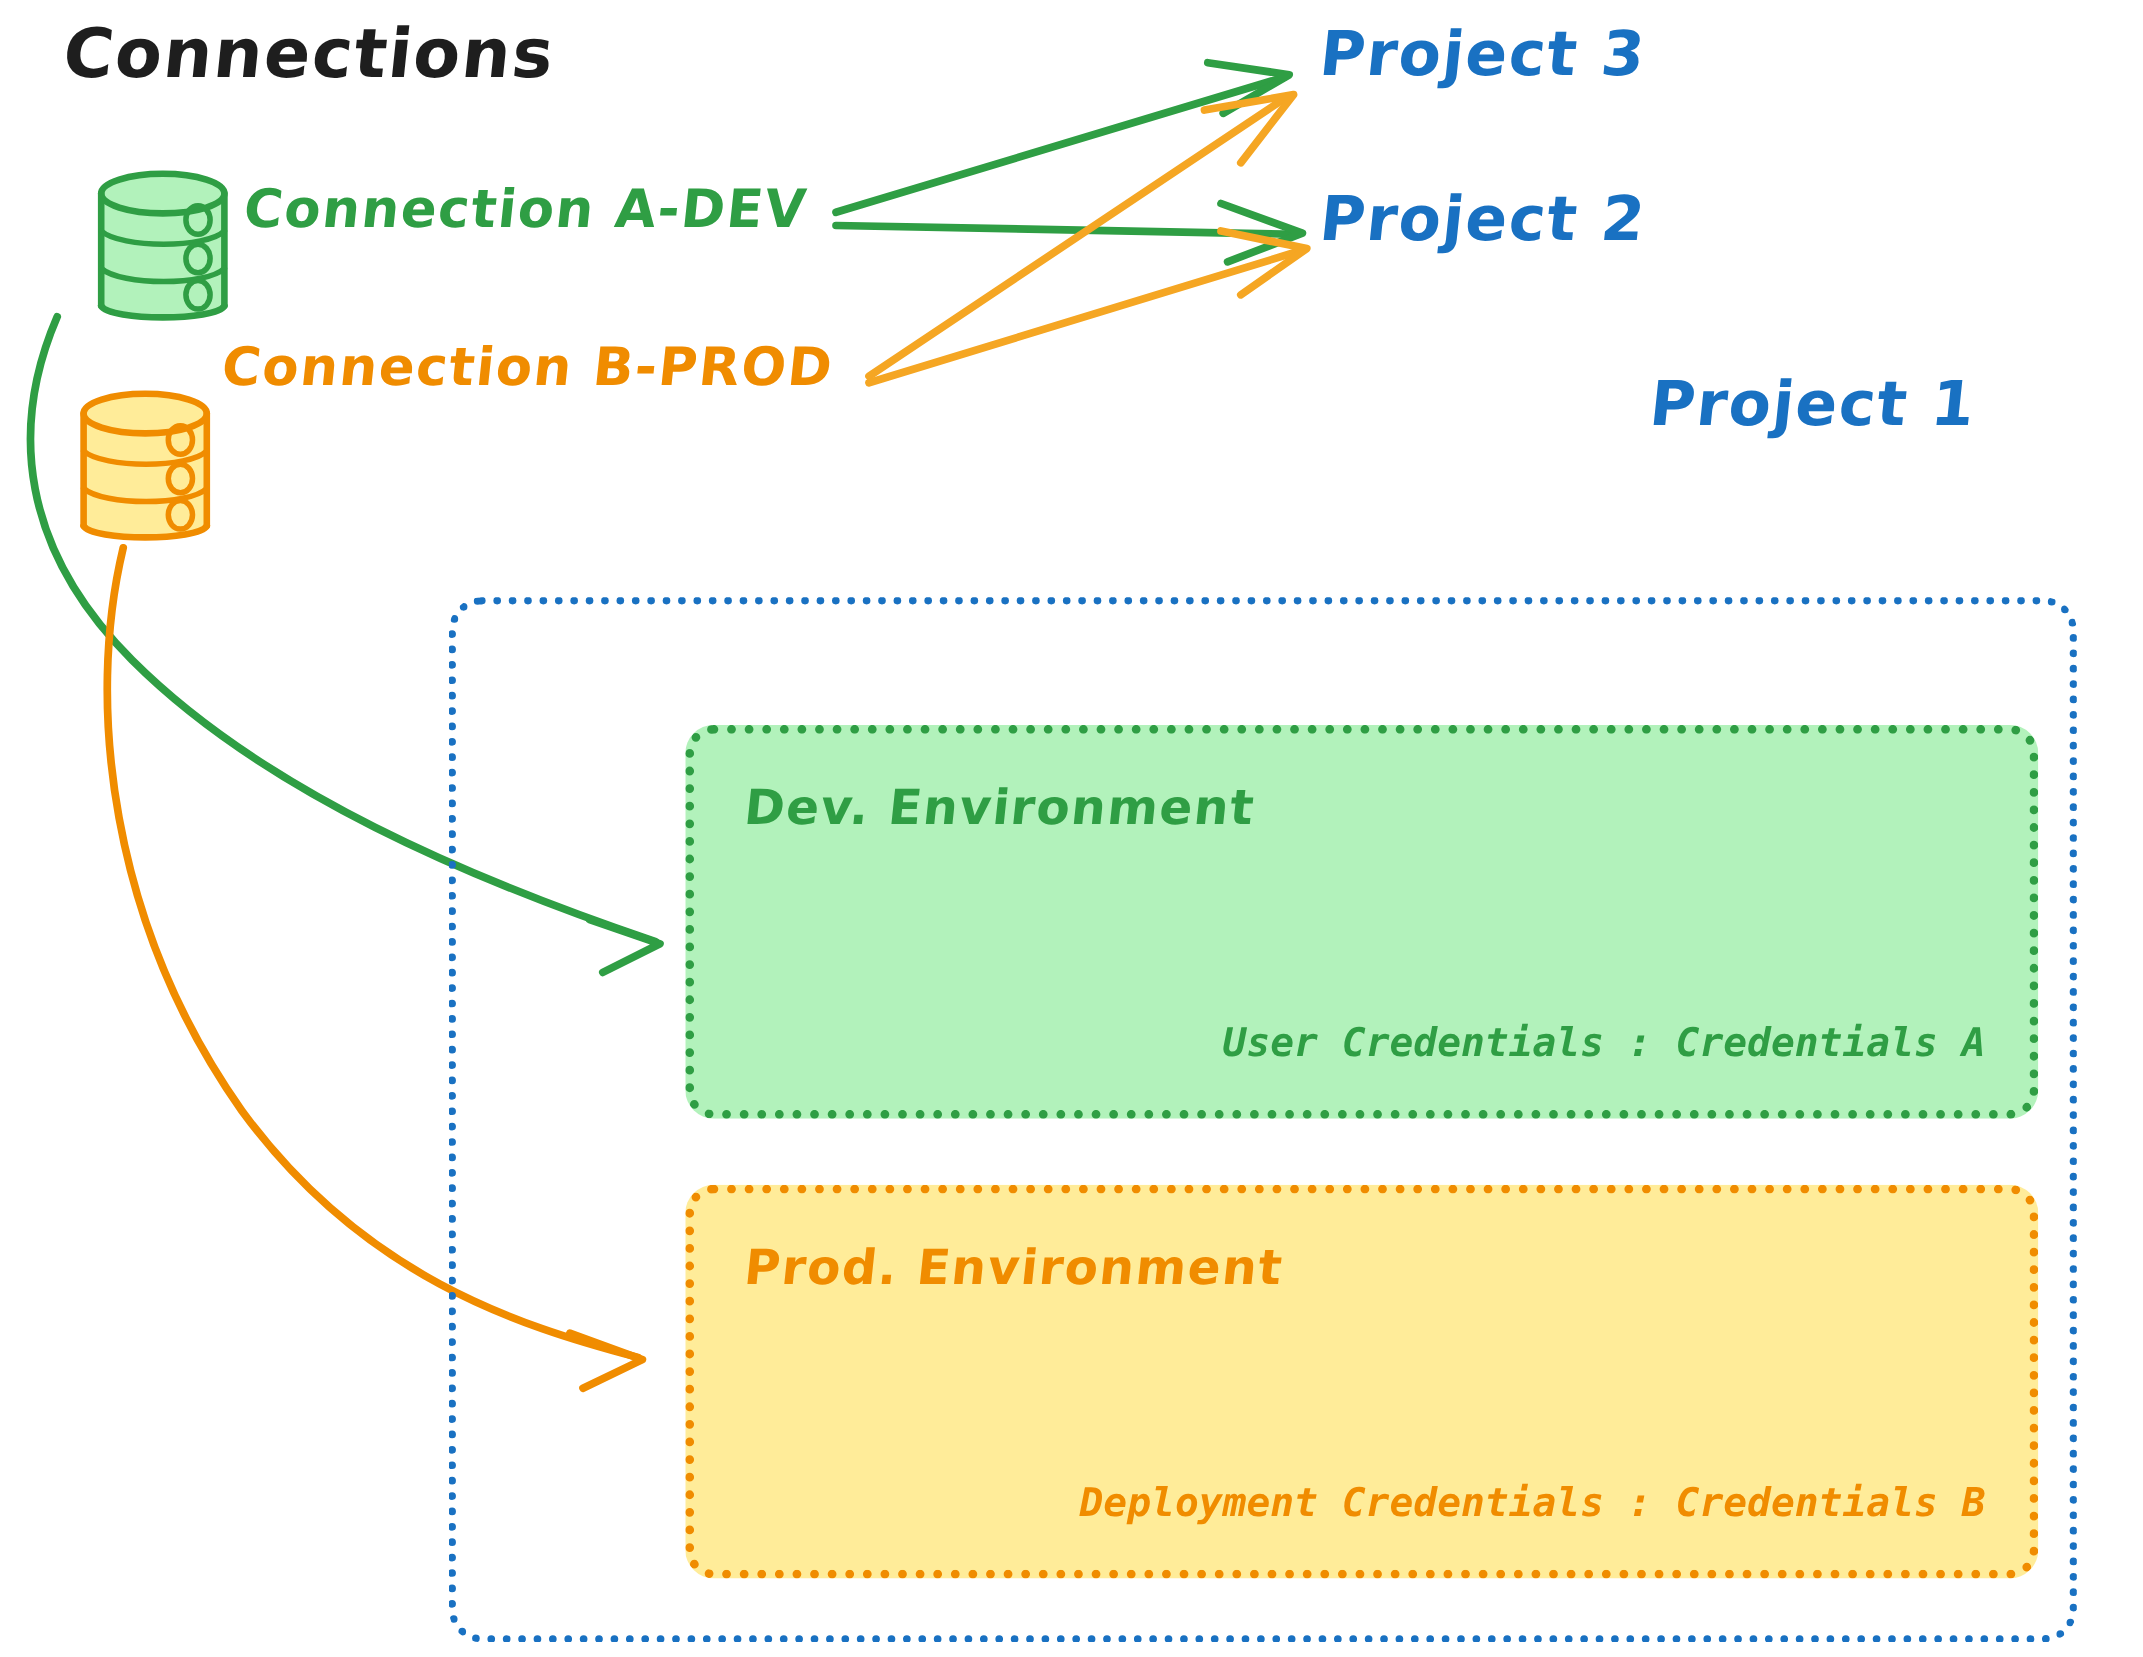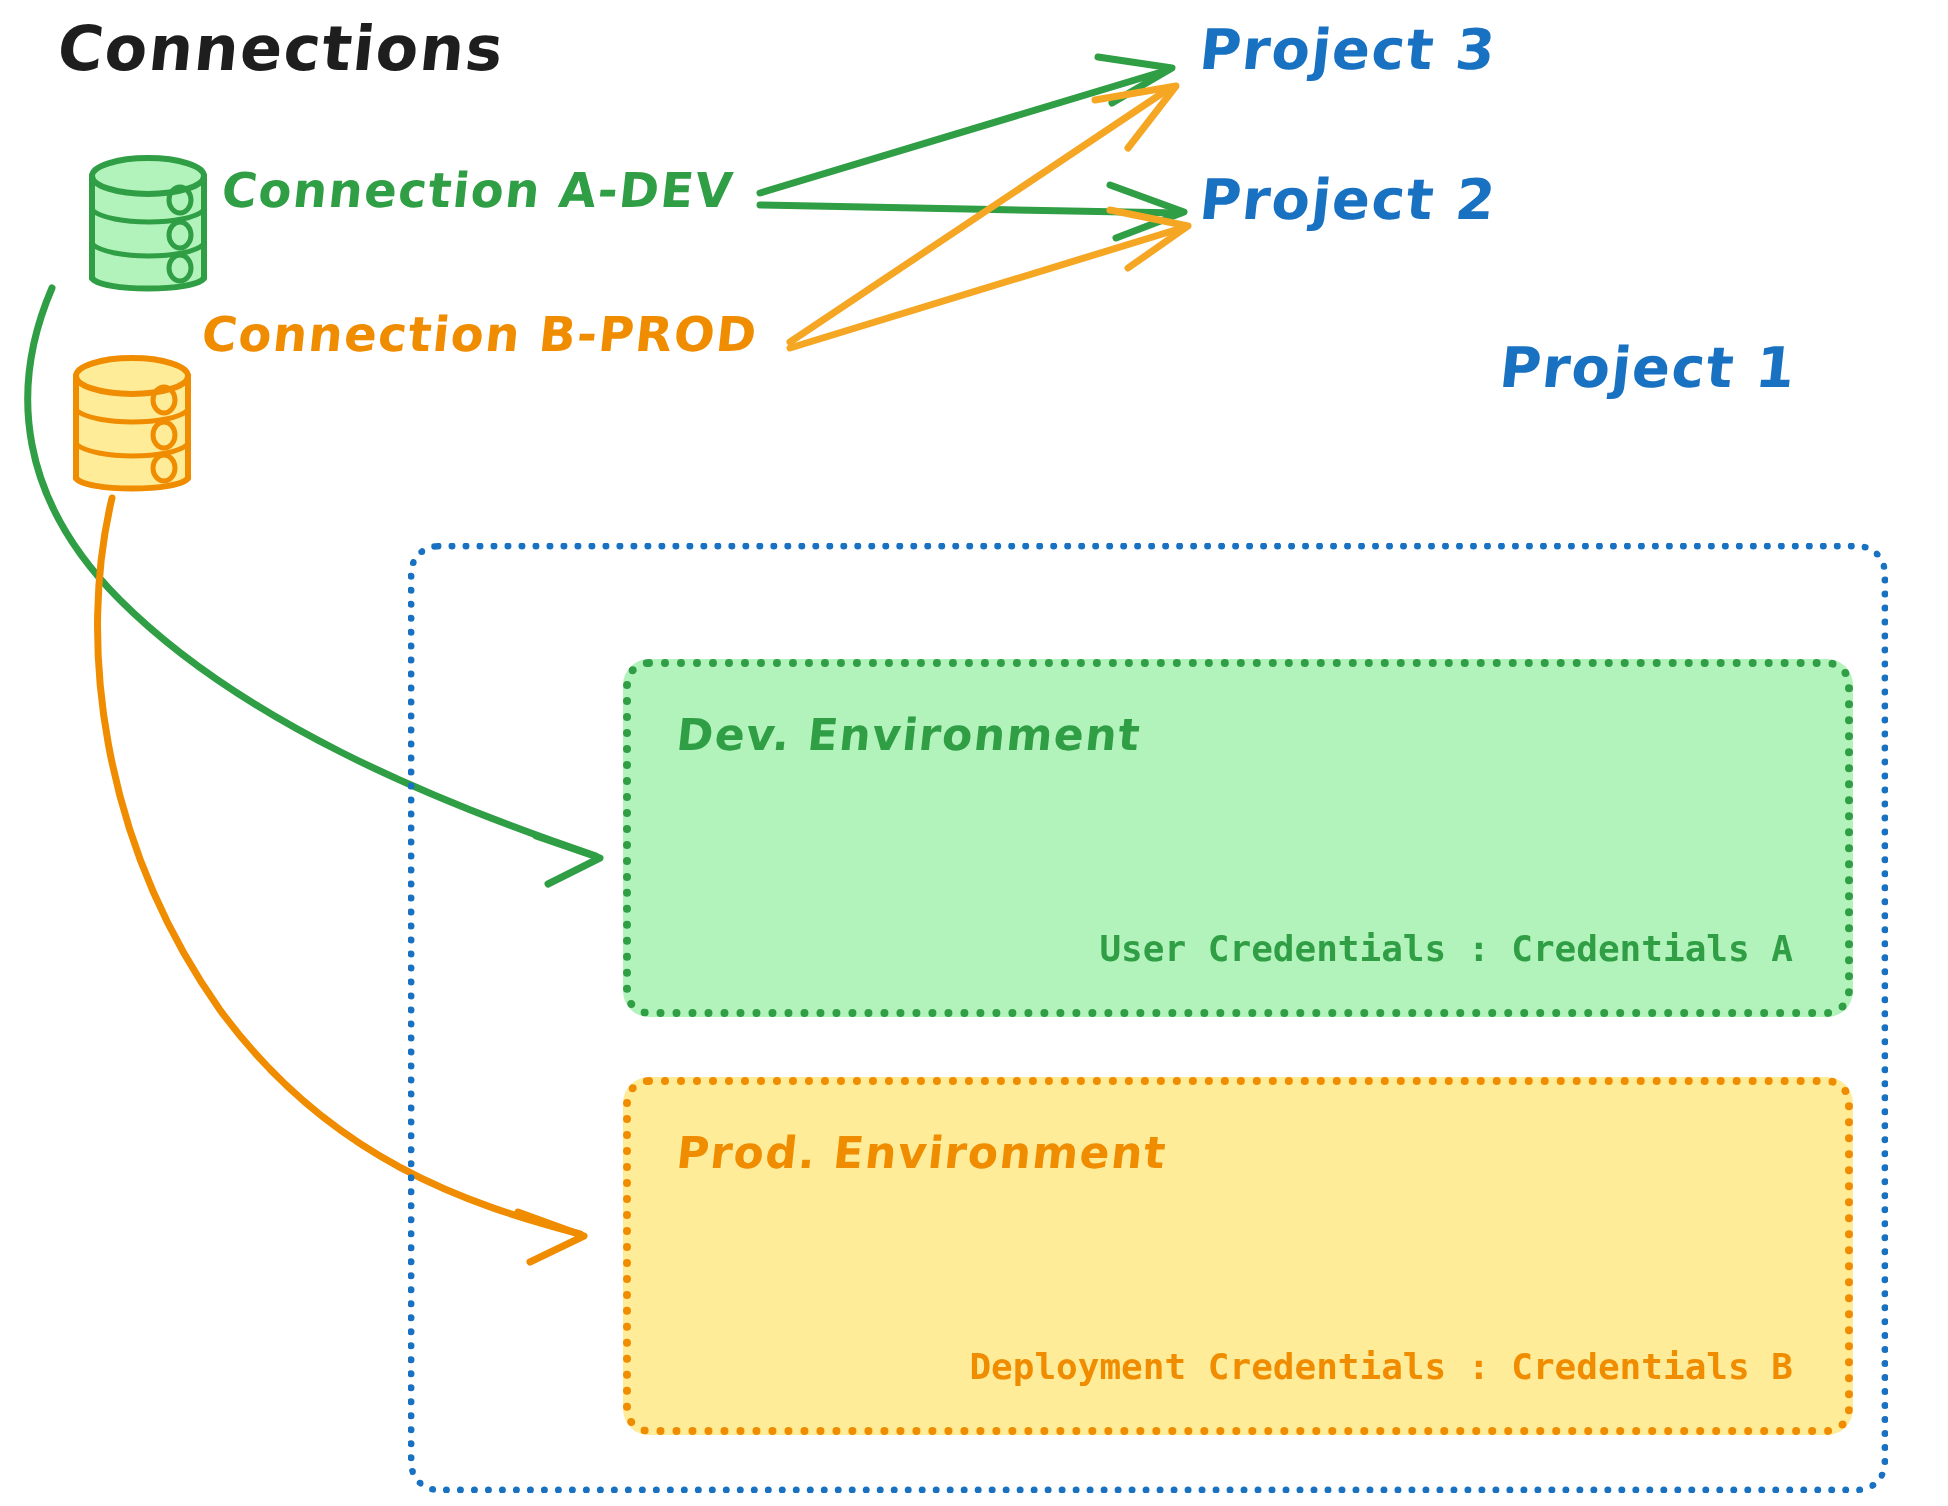--- a/index.html
+++ b/index.html
@@ -111,23 +111,24 @@
   .env-title {
     position: absolute;
     left: 46px;
     top: 42px;
     font-size: 44px;
   }
   #dev-env-title { color: #2f9e44; }
   #prod-env-title { color: #f08c00; }
   .env-cred {
     position: absolute;
-    right: 52px;
+    right: 40px;
     bottom: 40px;
     font-size: 36px;
+    font-style: italic;
   }
   #dev-env-cred { color: #2f9e44; }
   #prod-env-cred { color: #f08c00; margin-left: 24px; }
 </style>
 </head>
 <body>
 
 <div id="canvas">
 
   <svg class="svg-layer" viewBox="0 0 1948 1506">

